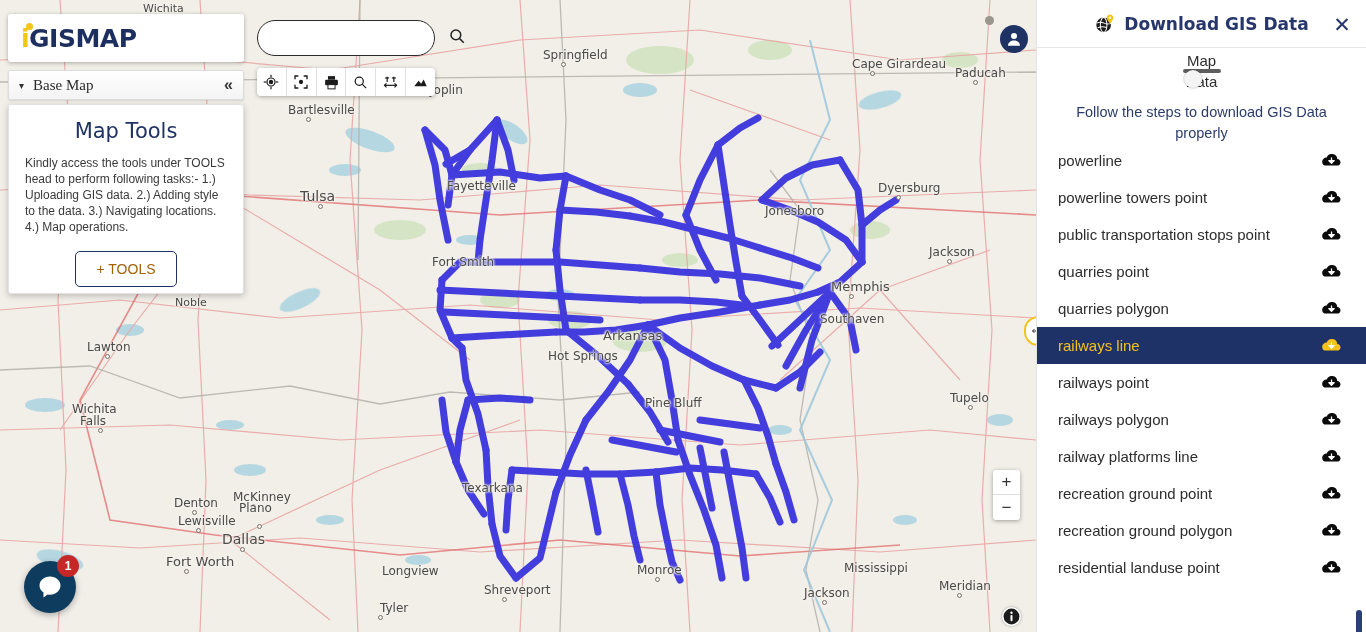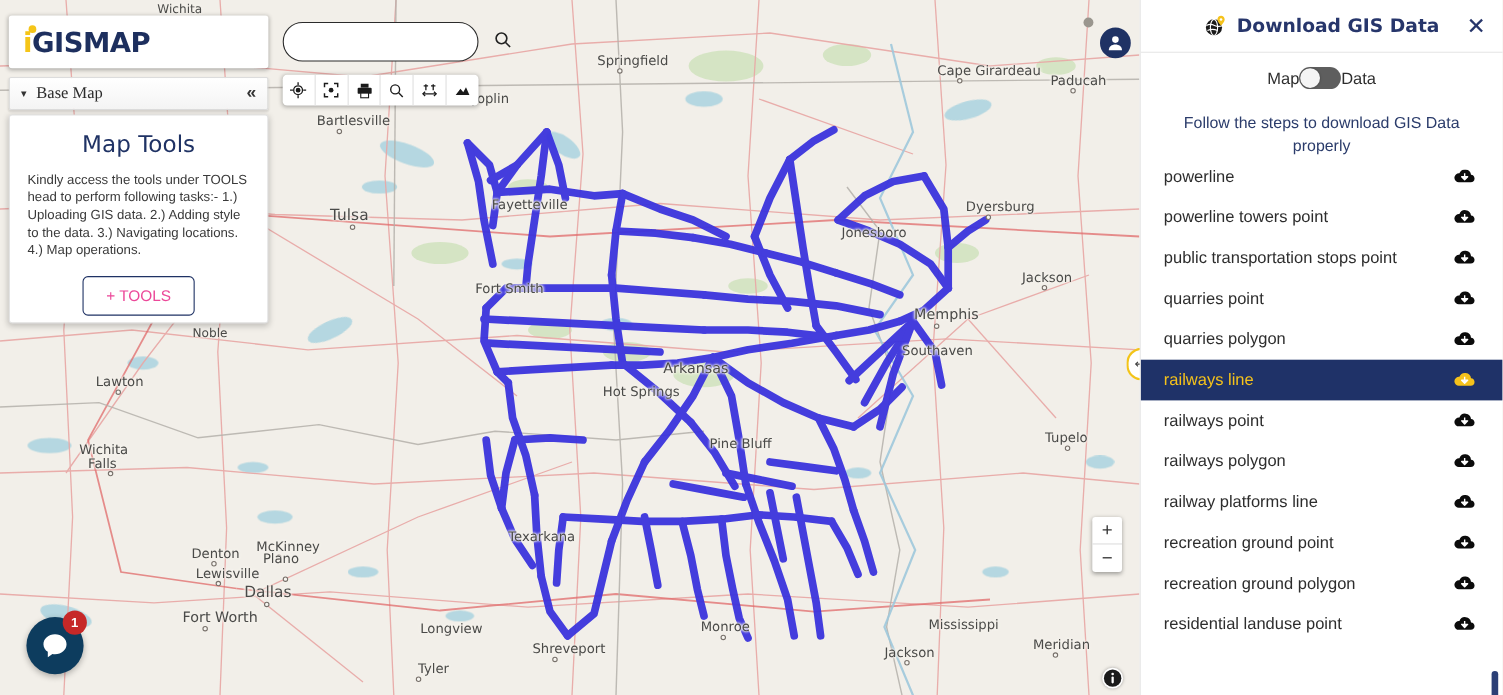--- a/index.html
+++ b/index.html
@@ -71,21 +71,21 @@
   }
   #map-tools-title {
     font-family:"DejaVu Sans", sans-serif;
     color:#1f3264; font-size: 21px; font-weight: normal; margin-bottom: 12px;
   }
   #map-tools-desc {
     font-size: 12px; color: #3a3a3a; line-height: 16px; text-align: left;
   }
   #tools-button {
     margin: 16px auto 0 auto; display:block;
-    background:#fff; border: 1.5px solid #1f3264; color:#ec4899;
+    background:#fff; border: 1.5px solid #1f3264; color:#a16207;
     border-radius: 5px; font-size: 14px; padding: 9px 20px; cursor:pointer;
     font-family:"Liberation Sans", sans-serif;
   }
 
   
   #search-wrap {
     position:absolute; left:257px; top:20px; width:178px; height:36px;
     background:#fff; border:1.5px solid #2b2b2b; border-radius:19px;
     display:flex; align-items:center; padding: 0 10px 0 14px;
   }
@@ -173,20 +173,21 @@
   }
   #globe-icon { margin-right:8px; display:flex; align-items:center; }
   #panel-close {
     position:absolute; right:12px; top:12px; width:24px; height:24px;
     display:flex; align-items:center; justify-content:center;
     color:#27366b; font-size:21px; cursor:pointer; line-height:1;
   }
   #toggle-row {
     height:38px; display:flex; align-items:center; justify-content:center; 
     margin-top: 4px;
+    flex-direction: column;
   }
   .toggle-side-label { font-size:15px; color:#2e2e2e; }
   #toggle-switch {
     width:38px; height:20px; border-radius:10px; background:#5e5e5e;
     position:relative; cursor:pointer;
   }
   #toggle-knob {
     position:absolute; left:1px; top:1px; width:18px; height:18px;
     border-radius:50%; background:#f4f4f4; box-shadow:0 0 2px rgba(0,0,0,.4);
   }

